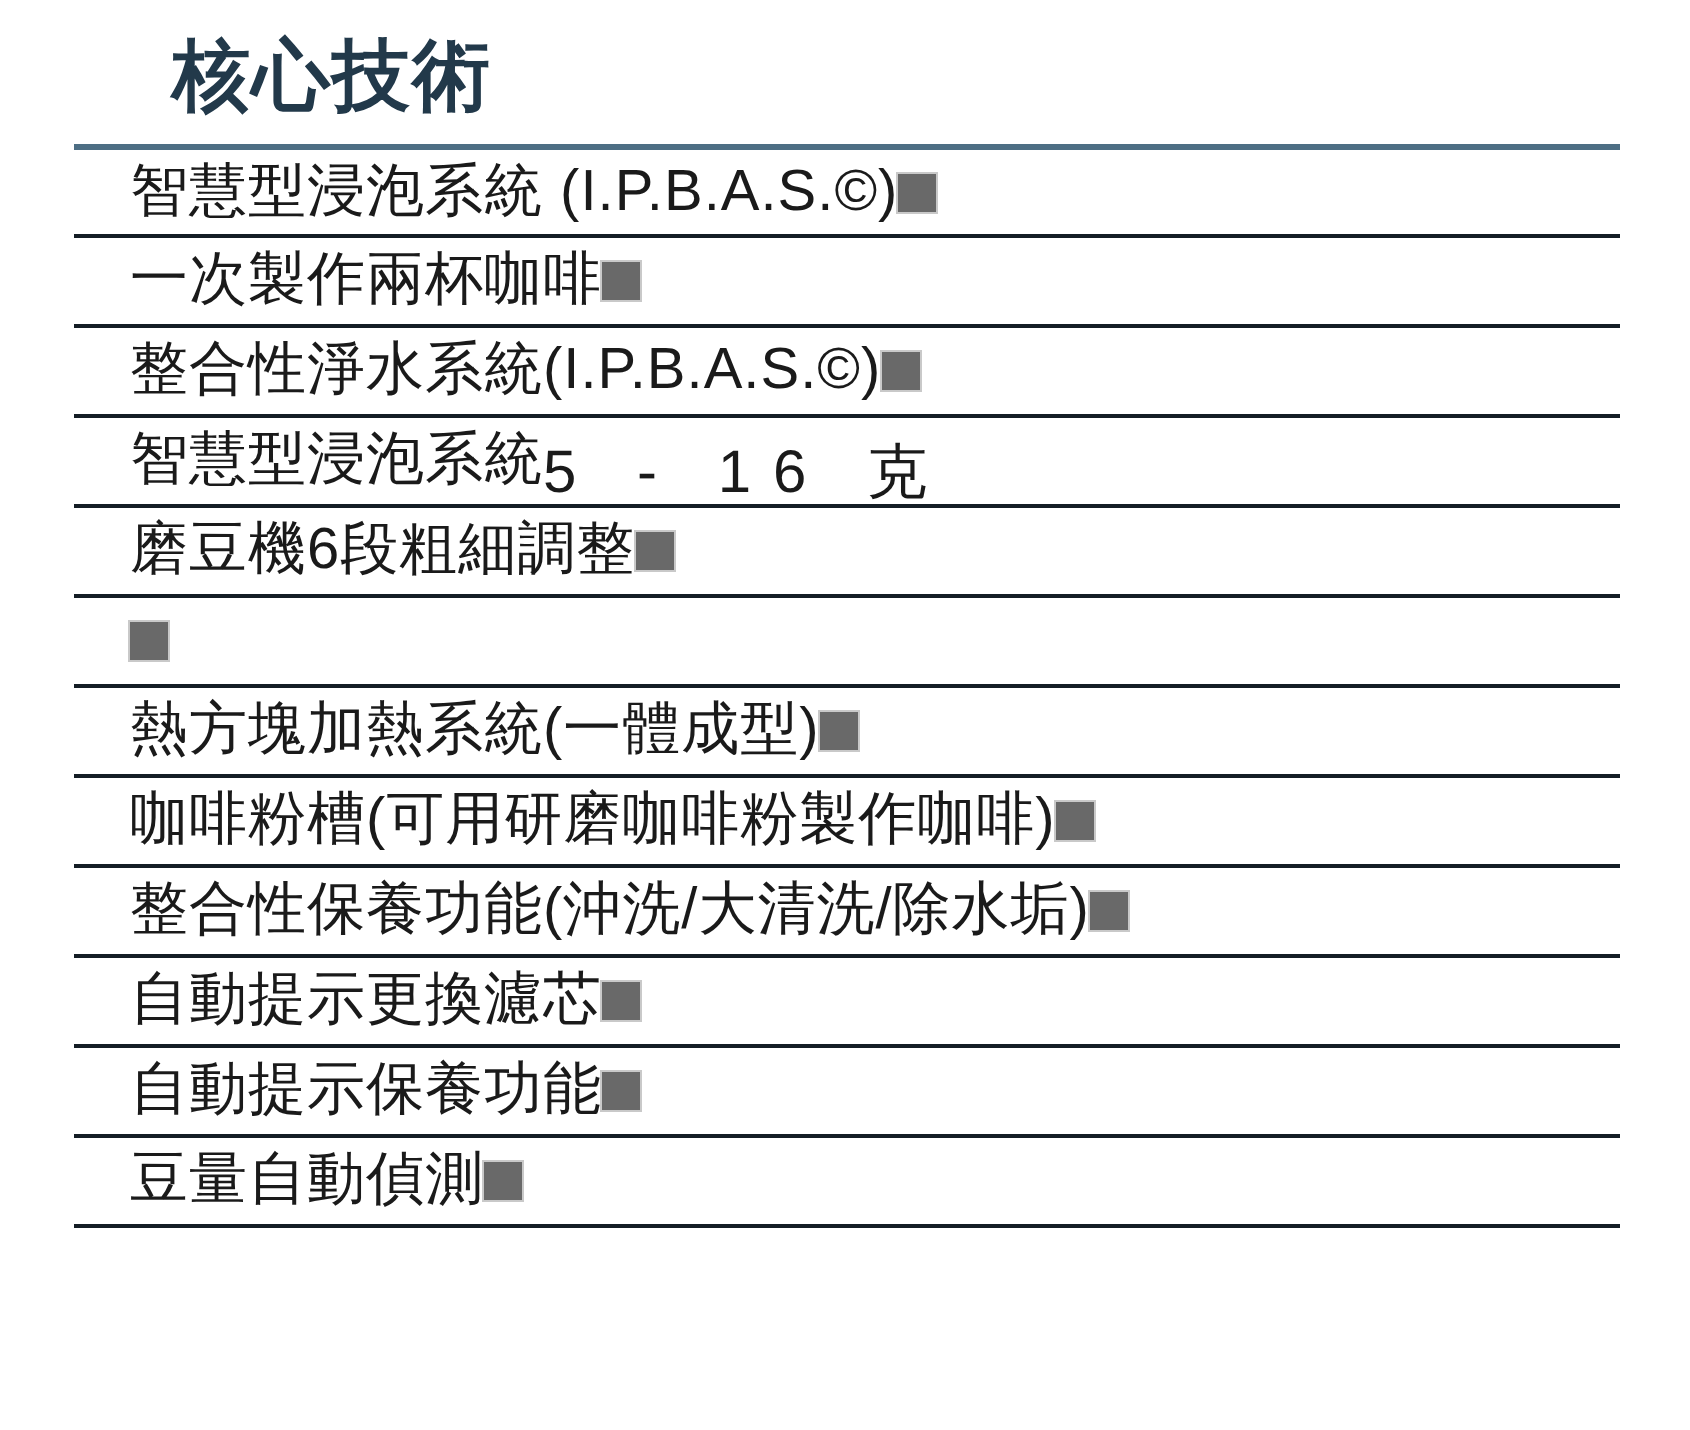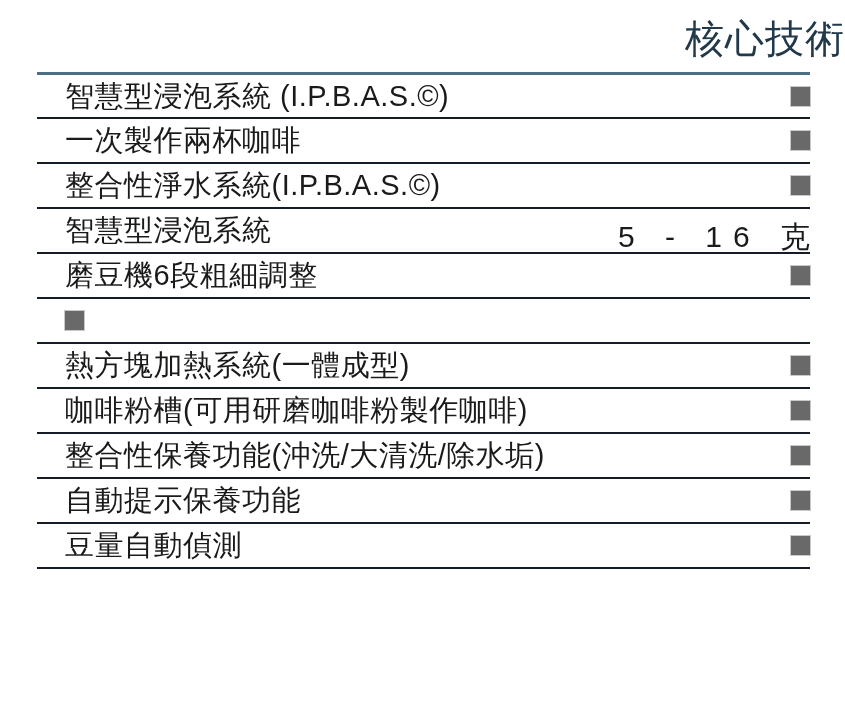--- a/index.html
+++ b/index.html
@@ -14,34 +14,33 @@
     height: 715px;
     background: #ffffff;
     overflow: hidden;
   }
   .page-title {
     margin: 0;
     padding: 16px 0 0 86px;
     height: 56px;
     font-size: 39px;
     line-height: 46px;
-    font-weight: 400;
+    font-weight: 700;
     color: #22394a;
     letter-spacing: 1px;
-    text-align: right;
   }
   .spec-table {
     margin-left: 37px;
     width: 773px;
     border-bottom: 2px solid #141d25;
   }
   .spec-row {
     display: flex;
     align-items: center;
-    justify-content: space-between;
+    justify-content: flex-start;
     box-sizing: border-box;
     height: 45px;
     border-top: 2px solid #141d25;
     padding-left: 28px;
   }
   .spec-row.first {
     border-top: 3px solid #4d6e84;
   }
   .spec-label {
     font-size: 29px;
@@ -103,20 +102,24 @@
       </div>
       <div class="spec-row">
         <span class="spec-label">咖啡粉槽(可用研磨咖啡粉製作咖啡)</span>
         <span class="feature-square"></span>
       </div>
       <div class="spec-row">
         <span class="spec-label">整合性保養功能(沖洗/大清洗/除水垢)</span>
         <span class="feature-square"></span>
       </div>
       <div class="spec-row">
+        <span class="spec-label">自動提示更換濾芯</span>
+        <span class="feature-square"></span>
+      </div>
+      <div class="spec-row">
         <span class="spec-label">自動提示保養功能</span>
         <span class="feature-square"></span>
       </div>
       <div class="spec-row">
         <span class="spec-label">豆量自動偵測</span>
         <span class="feature-square"></span>
       </div>
     </div>
 </div>
 

